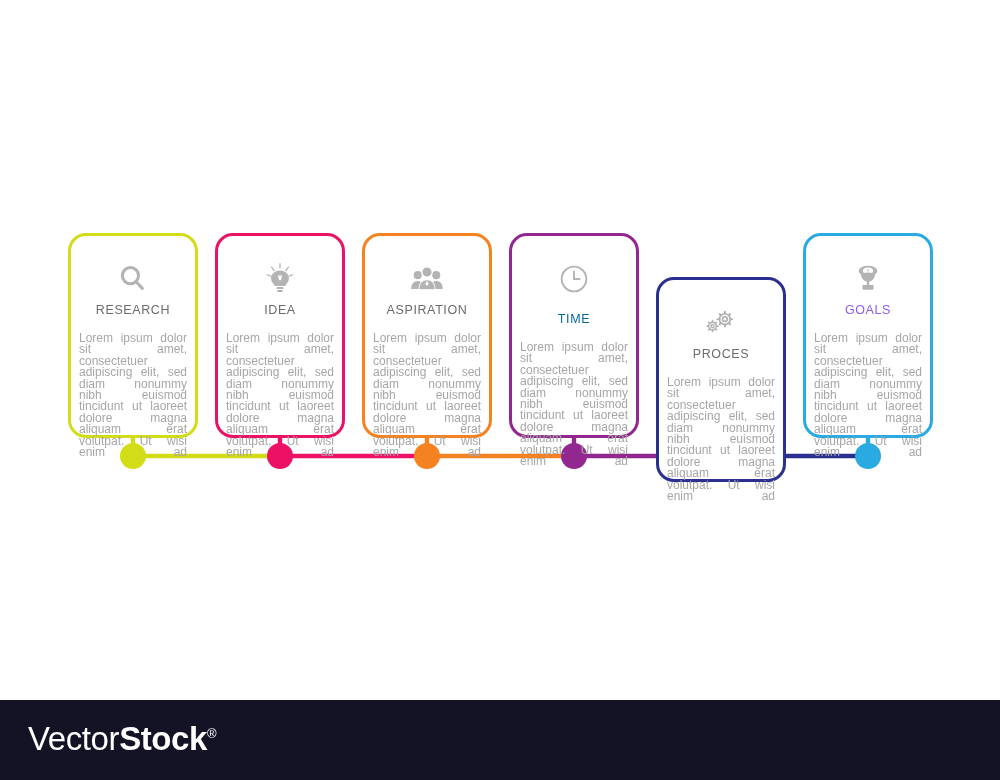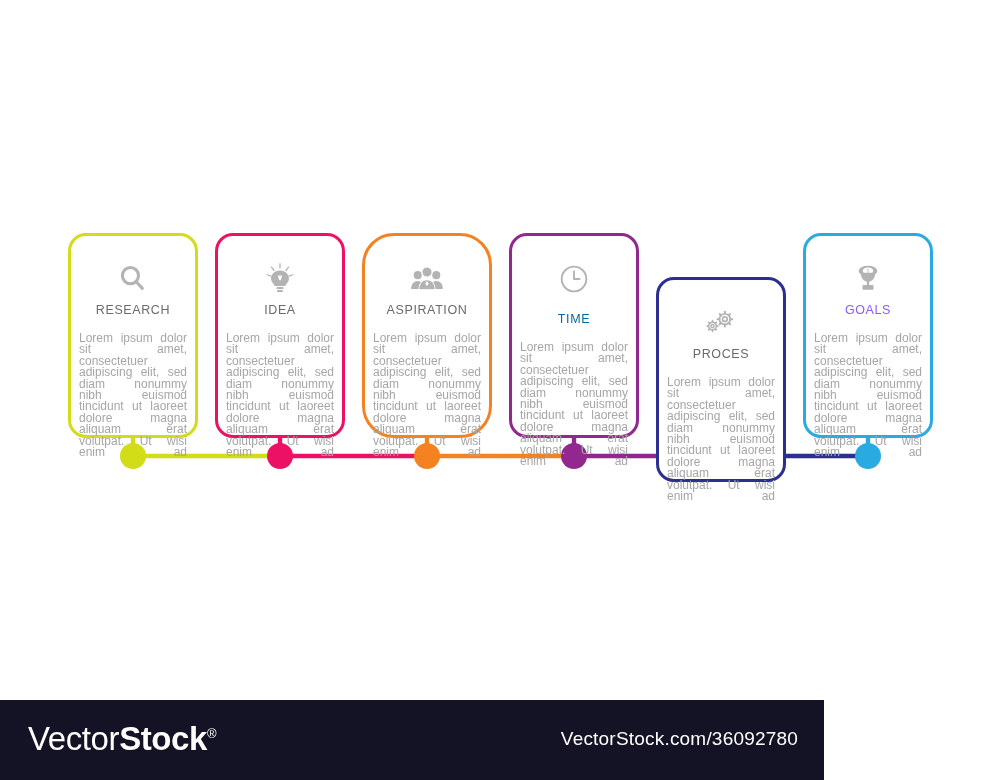--- a/index.html
+++ b/index.html
@@ -78,21 +78,21 @@
     color: #a6a6a6;
     text-align: justify;
     text-align-last: justify;
   }
 
   
   #footer {
     position: absolute;
     left: 0;
     top: 700px;
-    width: 824px;
+    width: 1000px;
     height: 80px;
     background: #131325;
   }
   #wordmark {
     position: absolute;
     left: 28px;
     top: 20px;
     font-size: 33px;
     color: #ffffff;
     letter-spacing: -0.4px;
@@ -163,21 +163,21 @@
             </g>
             <path d="M20 10 C13.5 10 9.5 14.5 9.5 19.5 C9.5 23.5 12.5 25.5 13.8 28.2 L26.2 28.2 C27.5 25.5 30.5 23.5 30.5 19.5 C30.5 14.5 26.5 10 20 10 Z" fill="currentColor"></path>
             <rect x="15.8" y="29.5" width="8.4" height="2.4" rx="1.1" fill="currentColor"></rect>
             <rect x="16.6" y="33" width="6.8" height="2.4" rx="1.1" fill="currentColor"></rect>
             <path d="M17.5 16 L22.5 16 L21 21.5 L19 21.5 Z" fill="#ffffff"></path>
           </svg>
         </div>
         <div class="card-title" style="color: rgb(107, 107, 107);">IDEA</div>
         <div class="card-body" style="color: rgb(166, 166, 166);">Lorem ipsum dolor sit amet, consectetuer adipiscing elit, sed diam nonummy nibh euismod tincidunt ut laoreet dolore magna aliquam erat volutpat. Ut wisi enim ad</div>
       </div>
-      <div class="card" style="left: 362px; border-color: rgb(245, 130, 32); border-radius: 32px;">
+      <div class="card" style="left: 362px; border-color: rgb(245, 130, 32);">
         <div class="card-icon" style="color: rgb(179, 179, 179);">
           <svg viewBox="0 0 44 40">
             <circle cx="10" cy="15" r="5.2" fill="currentColor"></circle>
             <path d="M1.5 33 C1.5 26 5.2 22.5 10 22.5 C14.8 22.5 18.5 26 18.5 33 Z" fill="currentColor"></path>
             <circle cx="34" cy="15" r="5.2" fill="currentColor"></circle>
             <path d="M25.5 33 C25.5 26 29.2 22.5 34 22.5 C38.8 22.5 42.5 26 42.5 33 Z" fill="currentColor"></path>
             <circle cx="22" cy="11" r="6.6" fill="currentColor" stroke="#ffffff" stroke-width="1.4"></circle>
             <path d="M11.5 34 C11.5 25.5 16 21 22 21 C28 21 32.5 25.5 32.5 34 Z" fill="currentColor" stroke="#ffffff" stroke-width="1.4"></path>
             <path d="M22 22.5 L24.2 26 L22 29 L19.8 26 Z" fill="#ffffff"></path>
           </svg>
@@ -247,14 +247,13 @@
         <div class="card-body" style="color: rgb(166, 166, 166);">Lorem ipsum dolor sit amet, consectetuer adipiscing elit, sed diam nonummy nibh euismod tincidunt ut laoreet dolore magna aliquam erat volutpat. Ut wisi enim ad</div>
       </div>
     </div>
 
 </div>
 
 <div id="footer">
   <div id="wordmark">
     <span class="vector">Vector</span><span class="stock">Stock</span><span class="reg">®</span>
   </div>
-  <div id="footer-url">VectorStock.com/36092780</div>
 </div>
 
 </body></html>

